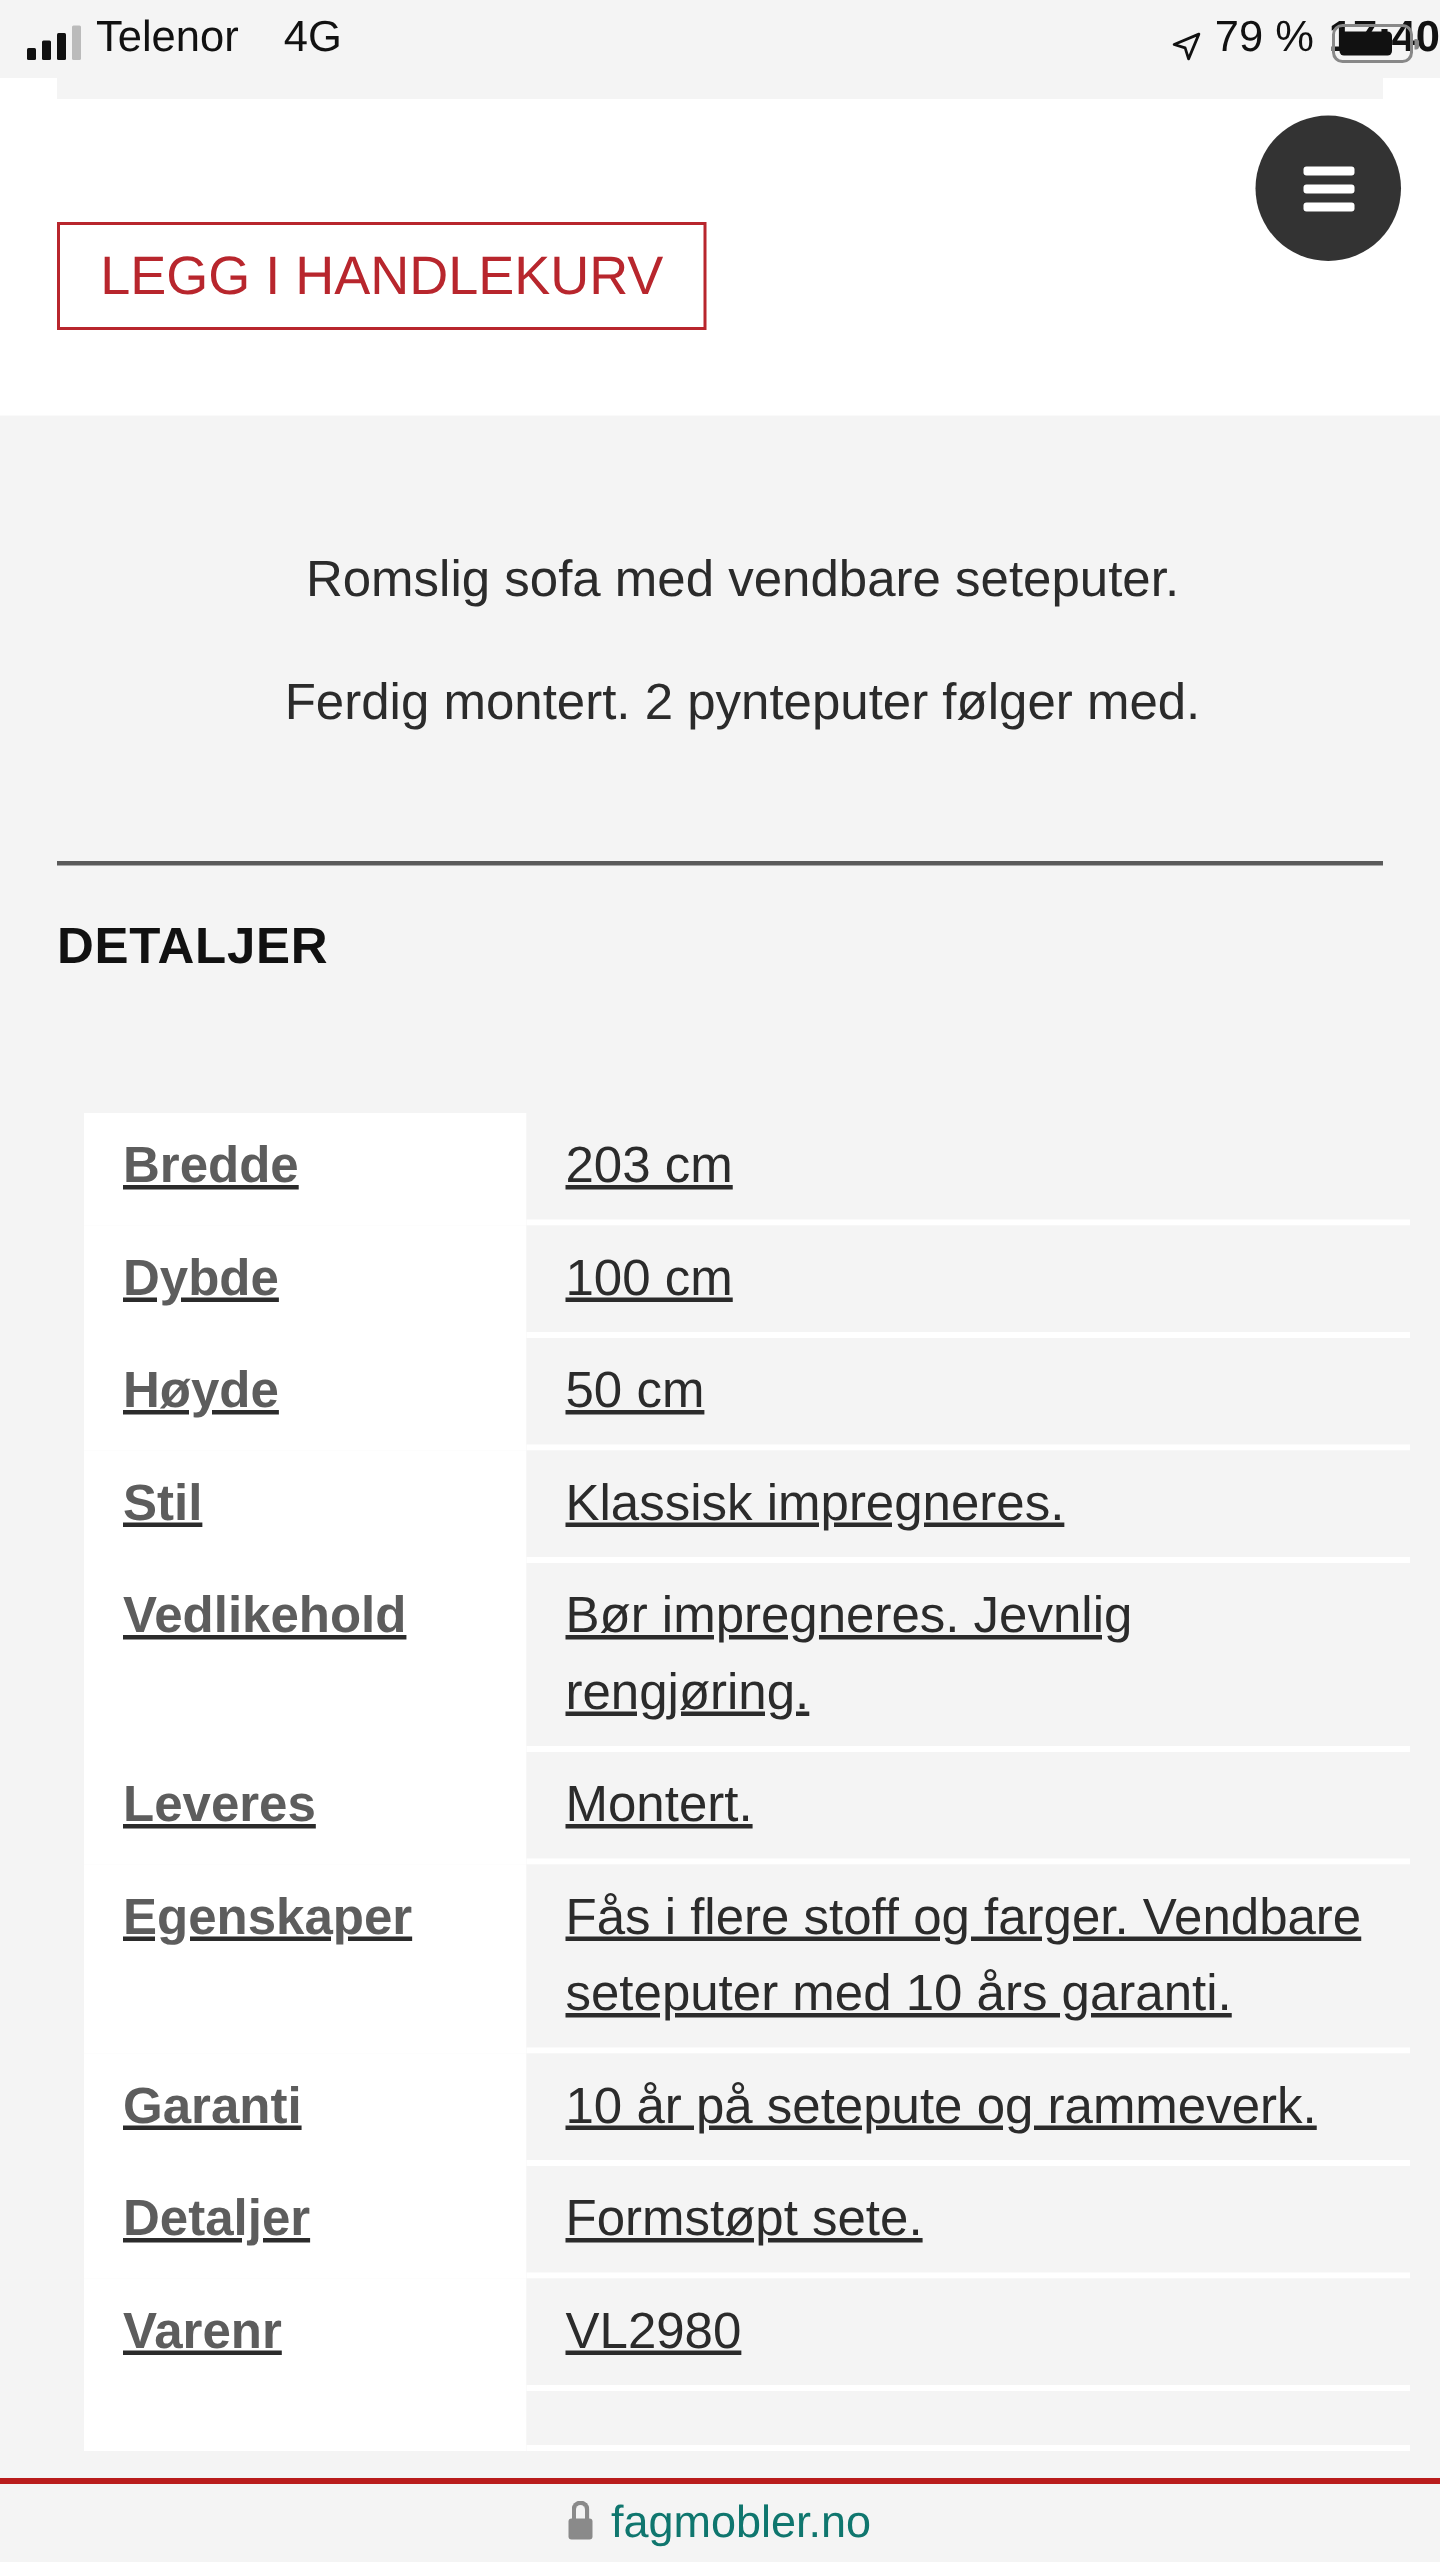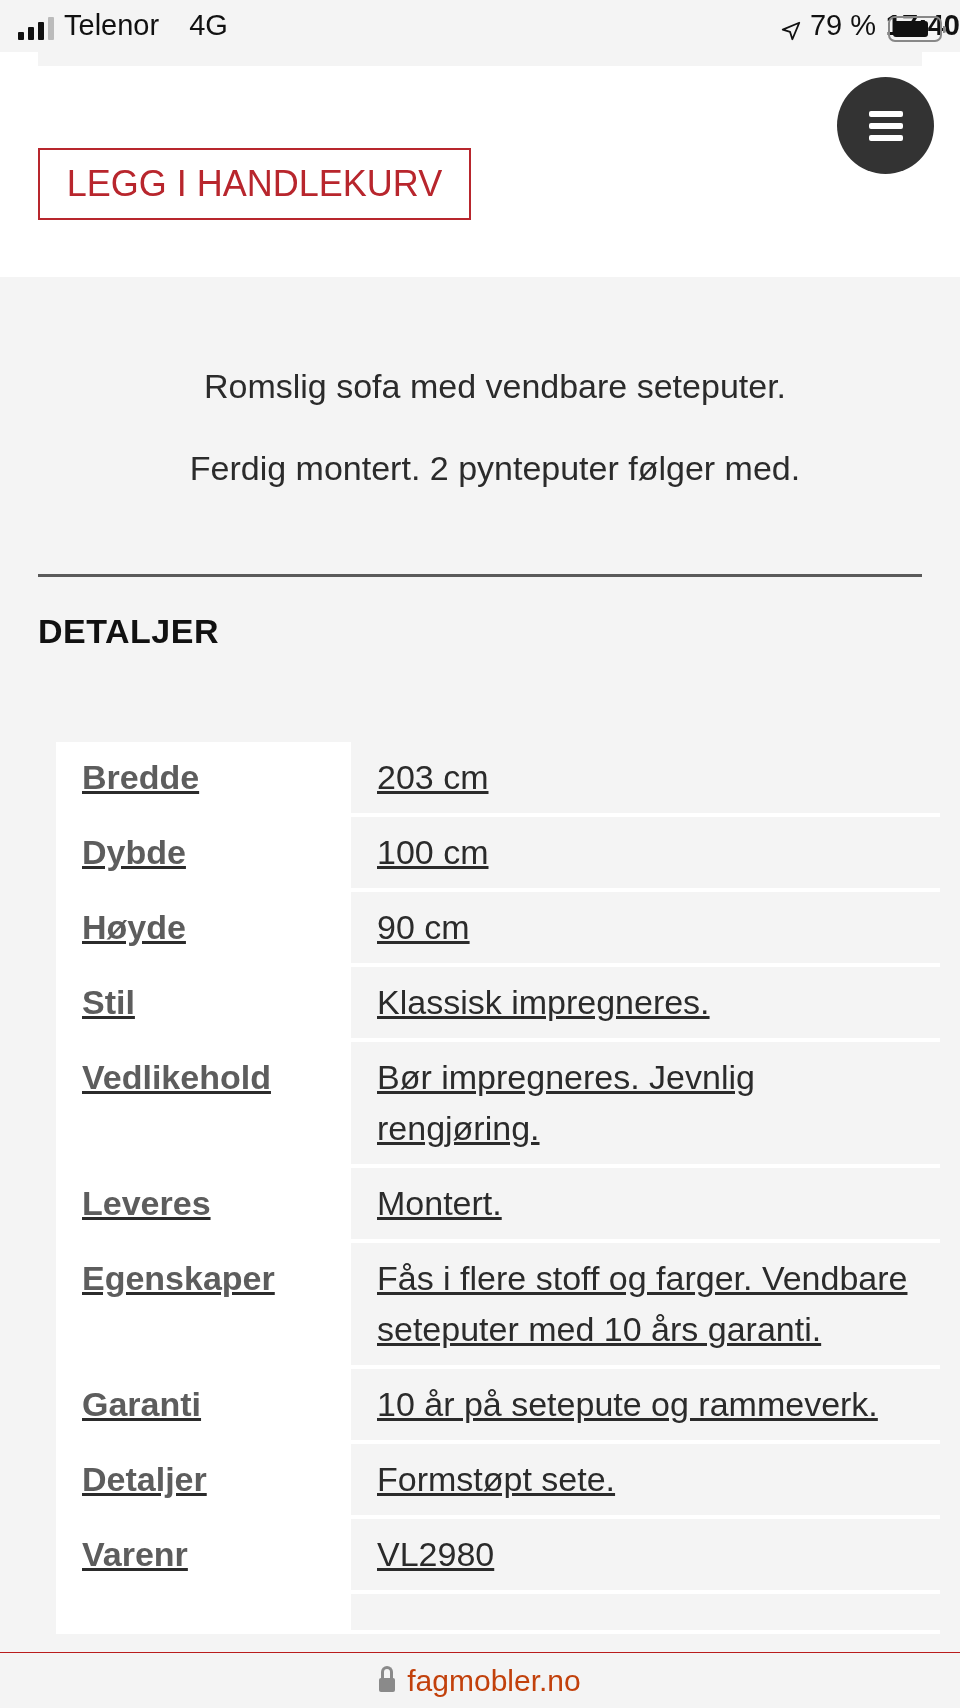--- a/index.html
+++ b/index.html
@@ -65,23 +65,23 @@
     .row .value {
       flex: 1; background: #f4f4f4; color: #2b2b2b;
       font-size: 34px; padding: 10px 20px 10px 26px; line-height: 51px;
       border-bottom: 4px solid #ffffff;
     }
     .row.partial .label, .row.partial .value { height: 40px; }
 
     
     .urlbar {
       position: absolute; left: 0; top: 1652px; width: 960px; height: 56px;
-      background: #f4f4f4; border-top: 1px solid #b91c1c; z-index: 5;
+      background: #f4f4f4; border-top: 4px solid #b91c1c; z-index: 5;
       display: flex; align-items: center; justify-content: center; gap: 12px;
-      font-size: 30px; color: #c2410c;
+      font-size: 30px; color: #0f766e;
     }
     .lock { width: 16px; height: 22px; position: relative; margin-top: 4px; }
     .lock .shackle { position: absolute; left: 2px; top: -6px; width: 12px; height: 14px; border: 3px solid #8a8a8a; border-bottom: none; border-radius: 7px 7px 0 0; }
     .lock .body { position: absolute; left: 0; top: 6px; width: 16px; height: 14px; background: #8a8a8a; border-radius: 2px; }
   </style>
 </head>
 <body>
 
 <div class="statusbar">
   <div class="sb-left">
@@ -129,21 +129,21 @@
   <div class="row">
     <div class="label">Bredde</div>
     <div class="value">203 cm</div>
   </div>
   <div class="row">
     <div class="label">Dybde</div>
     <div class="value">100 cm</div>
   </div>
   <div class="row">
     <div class="label">Høyde</div>
-    <div class="value">90 cm</div>
+    <div class="value">50 cm</div>
   </div>
   <div class="row">
     <div class="label">Stil</div>
     <div class="value">Klassisk impregneres.</div>
   </div>
   <div class="row">
     <div class="label">Vedlikehold</div>
     <div class="value">Bør impregneres. Jevnlig rengjøring.</div>
   </div>
   <div class="row">

